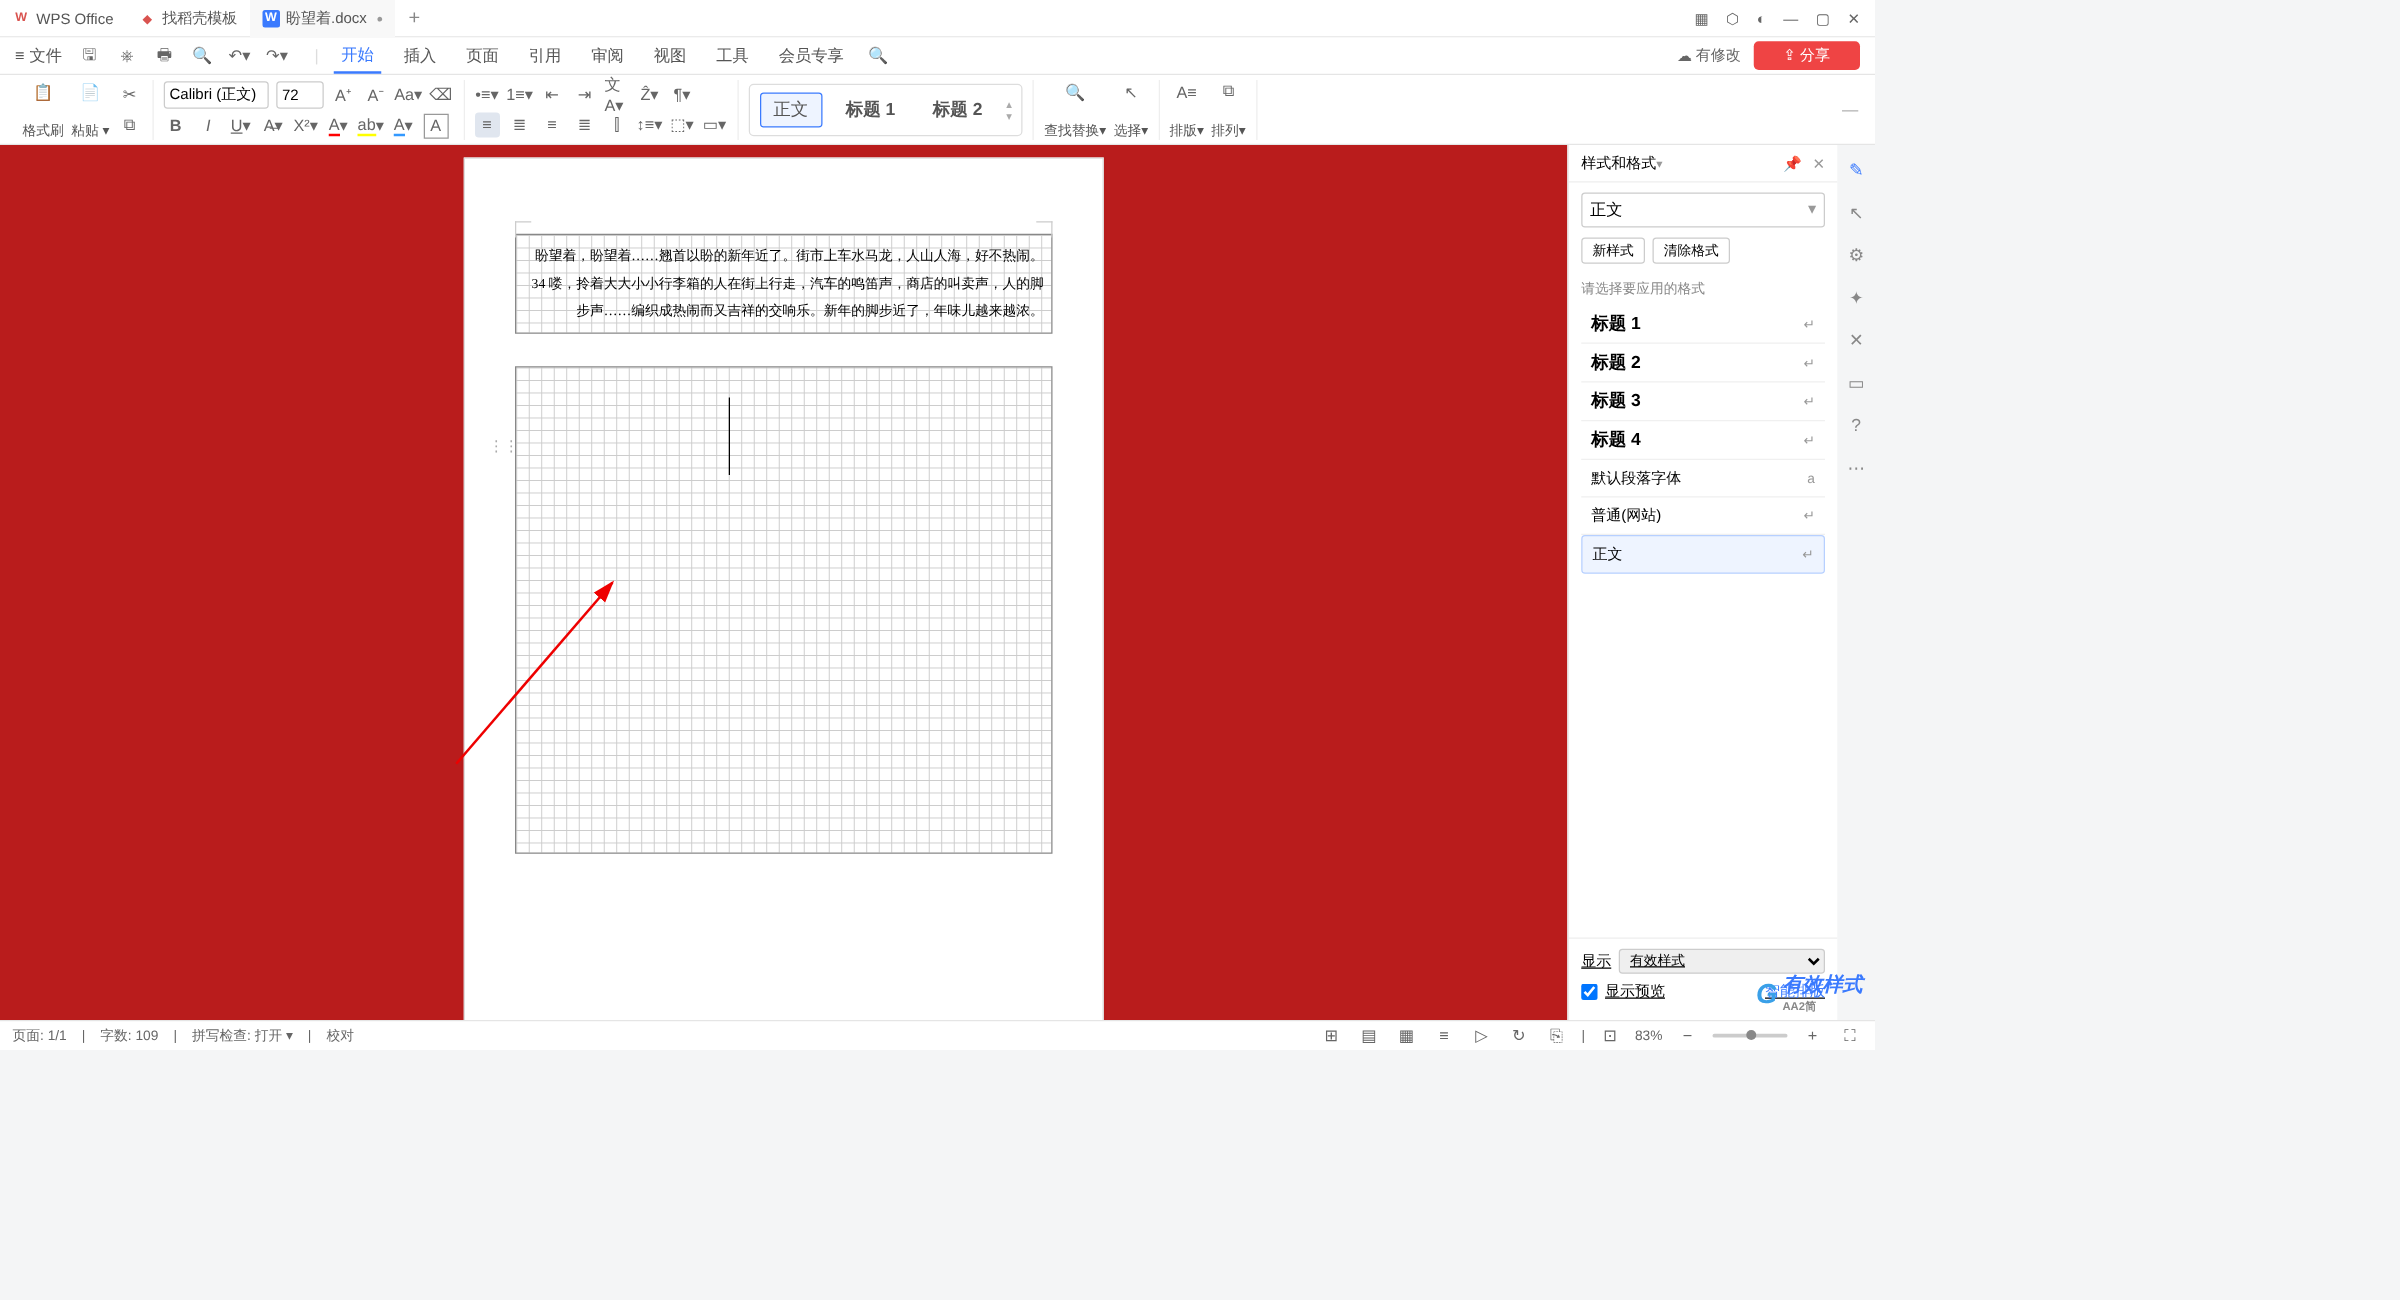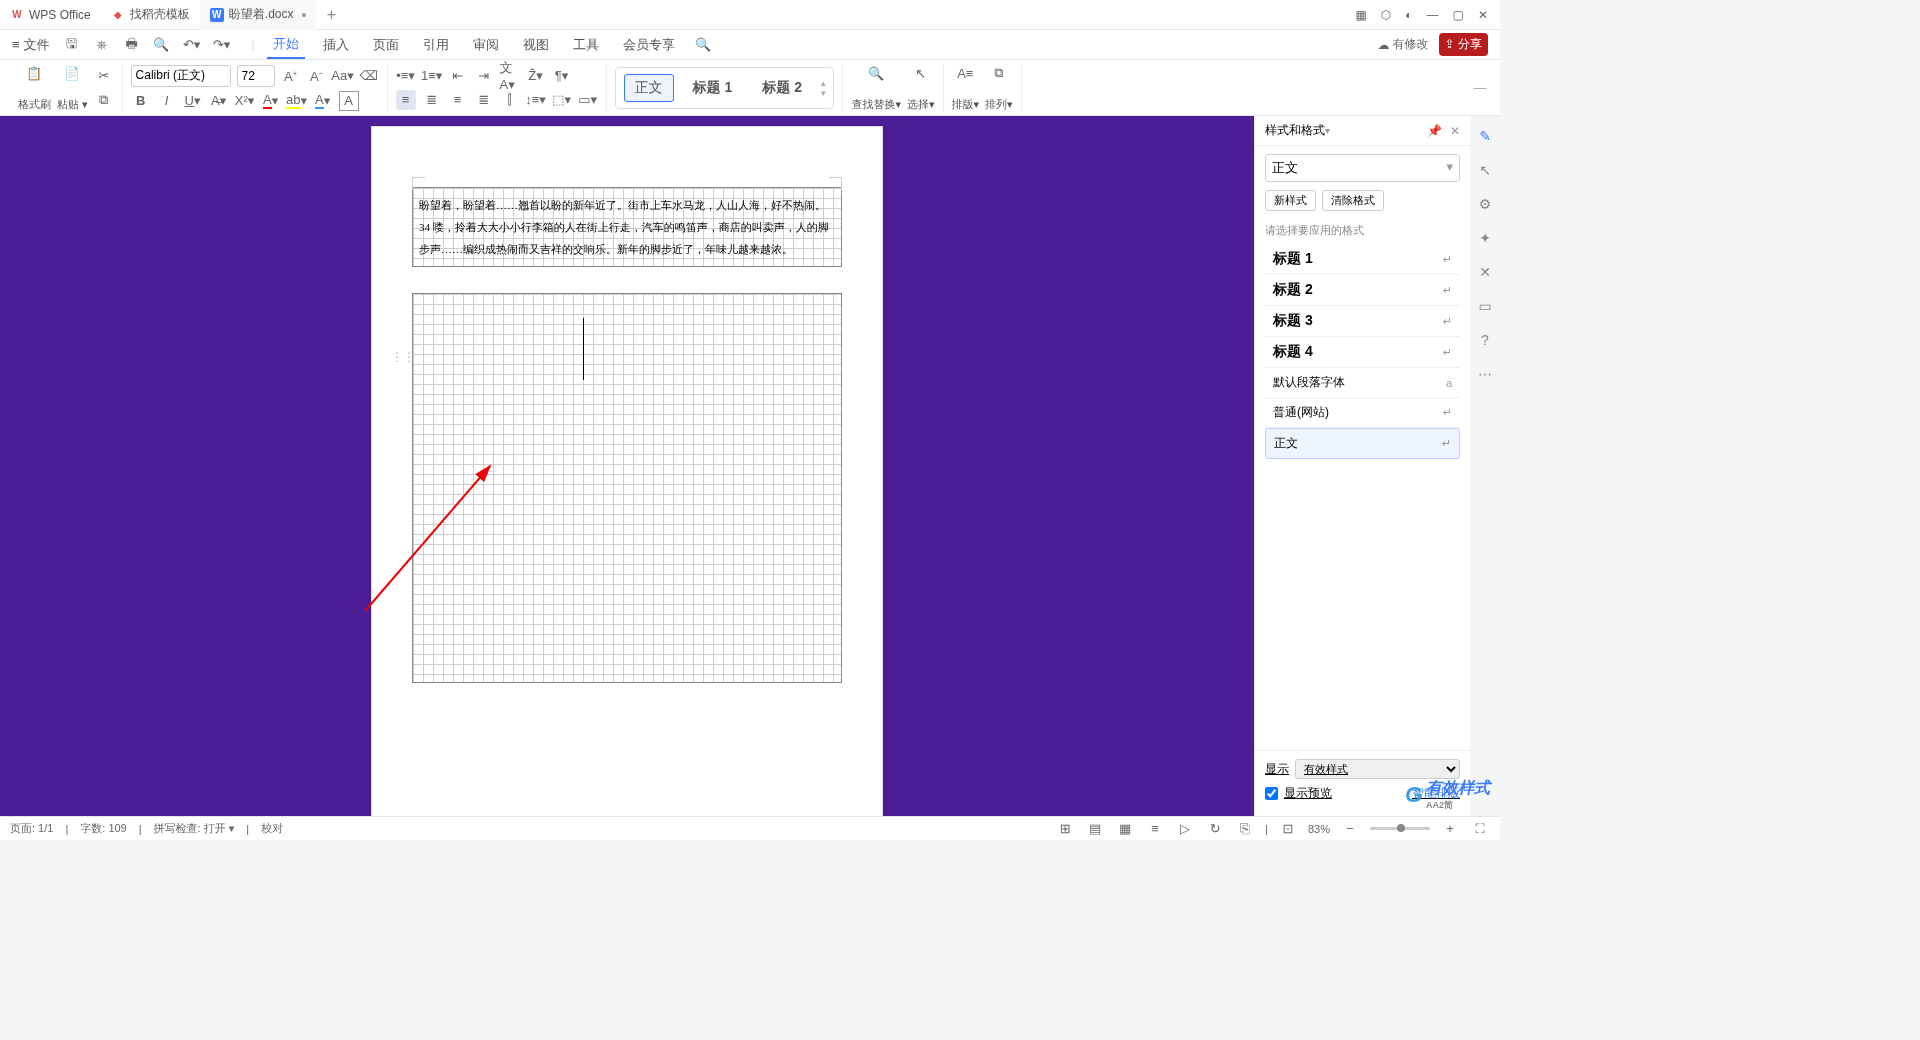--- a/index.html
+++ b/index.html
@@ -15,36 +15,36 @@
 .window-controls { margin-left: auto; display: flex; align-items: center; gap: 14px; padding-right: 12px; color: #666; }
 .window-controls span { cursor: pointer; font-size: 12px; }
 
 
 .menubar { height: 30px; background: #fff; display: flex; align-items: center; padding: 0 12px; gap: 12px; font-size: 13px; color: #555; border-bottom: 1px solid #e5e5e5; }
 .menubar .menuitem { cursor: pointer; padding: 4px 6px; }
 .menubar .menuitem.active { color: #3a7afe; border-bottom: 2px solid #3a7afe; }
 .file-btn { display: flex; align-items: center; gap: 4px; }
 .qa-icons { display: flex; gap: 10px; color: #888; margin-right: 8px; }
 .right-share { margin-left: auto; display: flex; align-items: center; gap: 10px; }
-.share-btn { background: #b91c1c; color: #fff; border-radius: 4px; padding: 3px 6px; font-size: 12px; }
+.share-btn { background: #ef4444; color: #fff; border-radius: 4px; padding: 3px 24px; font-size: 12px; }
 .mod-btn { color: #666; font-size: 12px; display: flex; align-items: center; gap: 3px; }
 
 
 .ribbon { height: 56px; background: #fff; display: flex; align-items: center; padding: 0 10px; border-bottom: 1px solid #e5e5e5; font-size: 12px; color: #555; }
 .group { display: flex; flex-direction: column; align-items: center; padding: 0 8px; border-right: 1px solid #eee; height: 48px; justify-content: center; }
 .group-row { display: flex; align-items: center; gap: 6px; }
 .group .label { font-size: 11px; margin-top: 14px; }
 .icon-btn { width: 20px; height: 20px; display: inline-flex; align-items: center; justify-content: center; color: #666; cursor: pointer; font-size: 13px; }
 .font-select { border: 1px solid #ccc; border-radius: 3px; height: 22px; font-size: 12px; padding: 0 4px; }
 .style-gallery { display: flex; align-items: center; gap: 8px; border: 1px solid #ddd; border-radius: 4px; padding: 4px 8px; height: 42px; }
 .style-item { border: 1px solid transparent; padding: 4px 10px; font-size: 14px; cursor: pointer; white-space: nowrap; }
 .style-item.active { border: 1px solid #3a7afe; background: #eef4ff; border-radius: 3px; }
 
 
-.main { position: absolute; top: 116px; left: 0; right: 246px; bottom: 24px; background: #4c1d95; overflow: hidden; }
+.main { position: absolute; top: 116px; left: 0; right: 246px; bottom: 24px; background: #b91c1c; overflow: hidden; text-align: right; }
 .page { width: 512px; height: 700px; background: #fff; margin: 10px auto 0 auto; border: 1px solid #ddd; box-shadow: 0 1px 4px rgba(0,0,0,0.05); position: relative; padding: 60px 40px; }
 .margin-marks::before, .margin-marks::after { content: ""; position: absolute; width: 12px; height: 12px; border: 1px solid #ccc; border-right: none; border-bottom: none; }
 .margin-marks::before { top: 50px; left: 40px; transform: rotate(0deg); }
 .margin-marks::after { top: 50px; right: 40px; transform: rotate(90deg); }
 
 .grid-block { background-image: linear-gradient(#ccc 1px, transparent 1px), linear-gradient(90deg, #ccc 1px, transparent 1px); background-size: 10px 10px; border: 1px solid #888; padding: 6px; }
 .grid-block.text { font-size: 11px; line-height: 2; color: #000; font-family: SimSun, serif; }
 .grid-block.big { margin-top: 26px; height: 390px; position: relative; }
 .big-text { font-size: 54px; font-family: Arial; position: absolute; top: 24px; left: 22px; }
 .cursor { position: absolute; top: 24px; left: 170px; width: 1px; height: 62px; background: #000; }
@@ -158,21 +158,21 @@
         <div class="label"><span>粘贴</span> ▾</div>
       </div>
       <div style="display:flex;flex-direction:column;gap:4px">
         <span class="icon-btn">✂</span>
         <span class="icon-btn">⧉</span>
       </div>
     </div>
   </div>
   <div class="group" style="flex-direction:column;gap:4px;align-items:flex-start">
     <div class="group-row">
-      <input class="font-select" style="width: 100px;" value="Calibri (正文)">
+      <input class="font-select" style="width: 84px;" value="Calibri (正文)">
       <input class="font-select" style="width: 38px;" value="72">
       <span class="icon-btn">A⁺</span>
       <span class="icon-btn">A⁻</span>
       <span class="icon-btn">Aa▾</span>
       <span class="icon-btn">⌫</span>
     </div>
     <div class="group-row">
       <span class="icon-btn">
           <b>B</b>
         </span>

